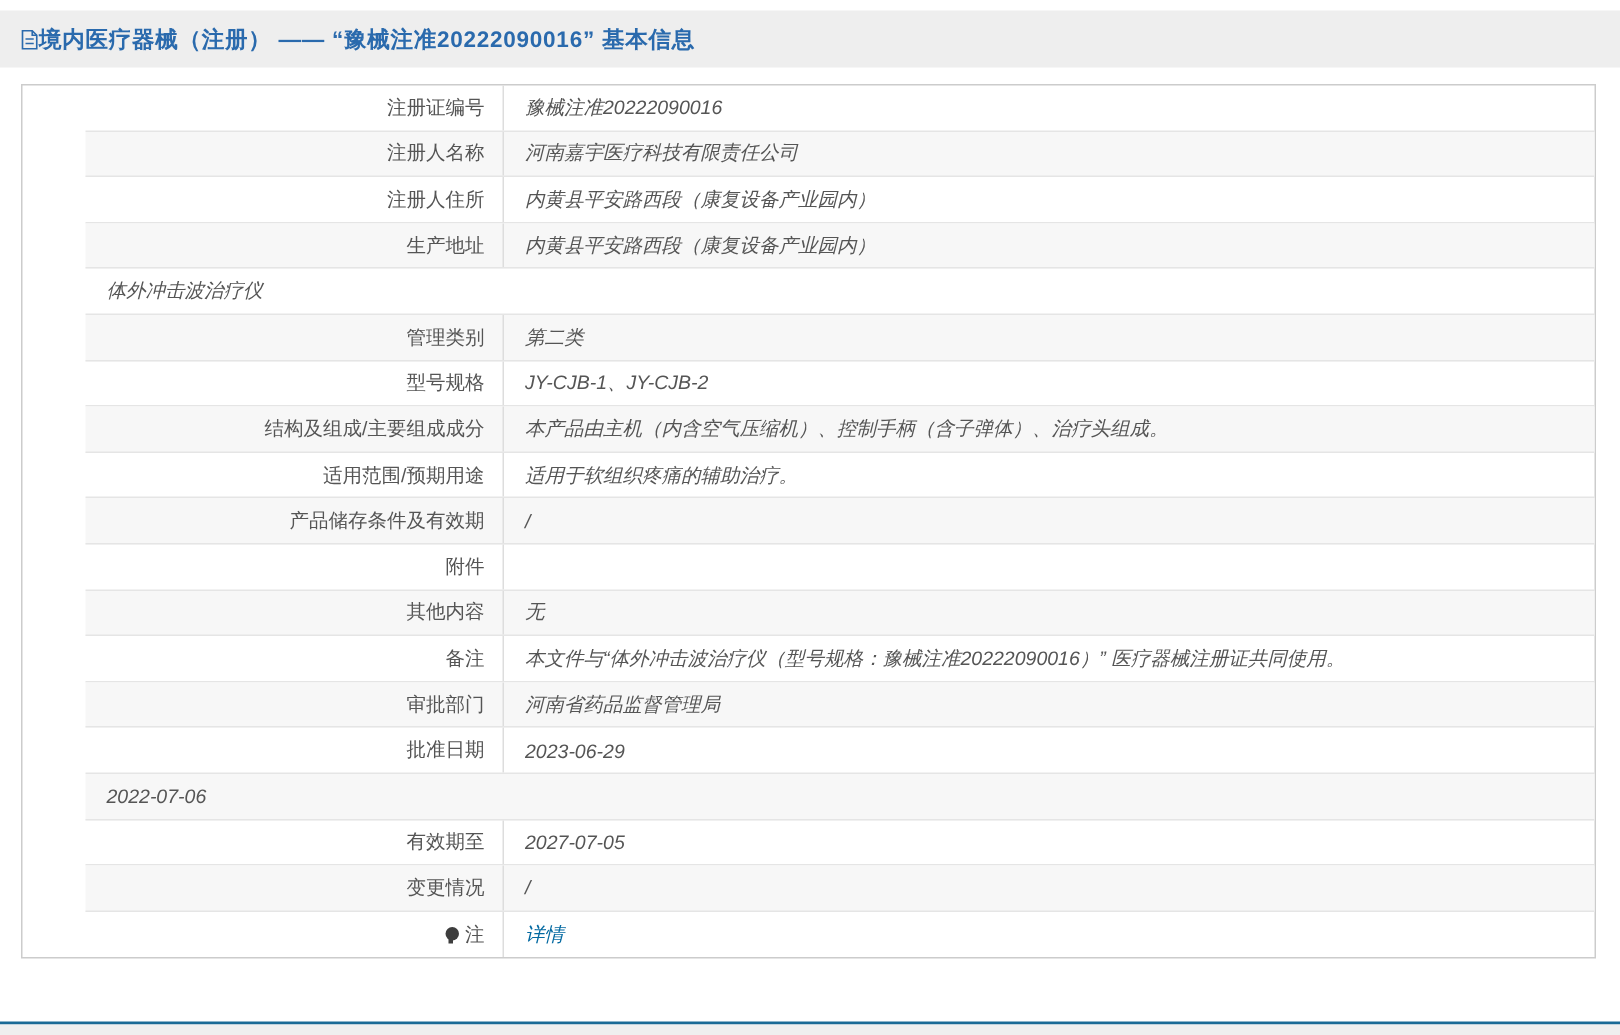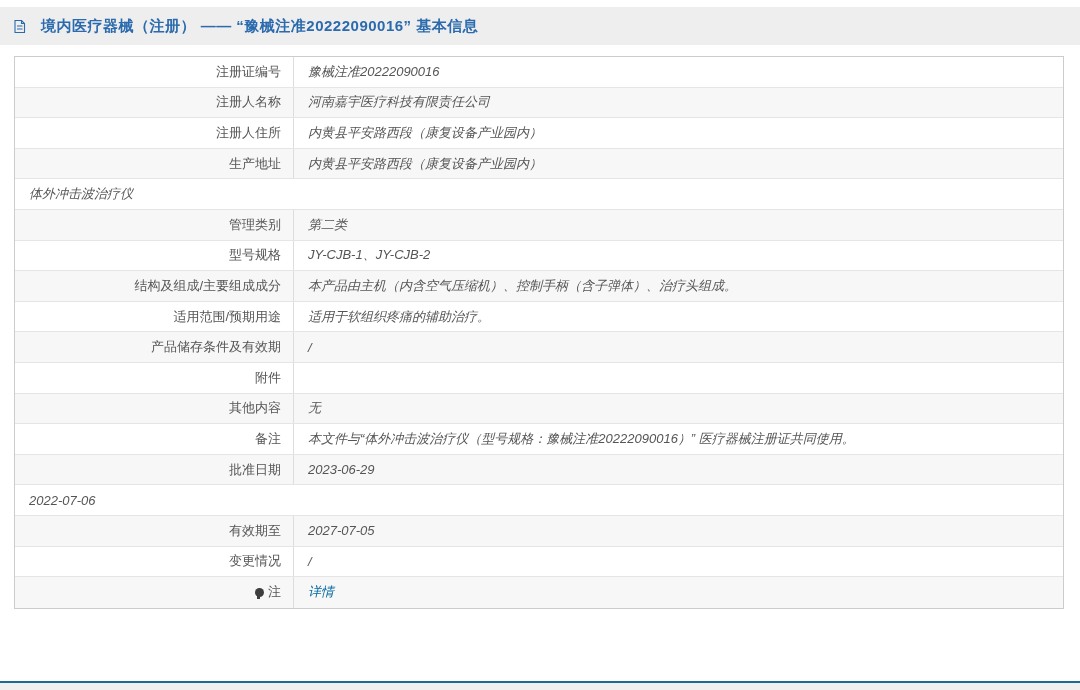--- a/index.html
+++ b/index.html
@@ -19,30 +19,31 @@
     display: flex;
     align-items: center;
     padding-left: 13px;
   }
   .page-title {
     color: #2a6aad;
     font-size: 15px;
     font-weight: bold;
     display: flex;
     align-items: center;
-    gap: 15px;
+    gap: 0;
     letter-spacing: 0.5px;
   }
   .doc-icon { display: inline-flex; flex: 0 0 auto; margin-top: 1px; }
   .info-table {
     position: absolute;
     top: 56px; left: 14px;
     width: 1050px;
     border: 1px solid #cccccc;
     background: #ffffff;
+    padding-left: 42px;
   }
   .row {
     display: flex;
     height: 30.6px;
     align-items: stretch;
     font-size: 13px;
     color: #555555;
   }
   .row:nth-child(even) { background: #f7f7f7; }
   .row:not(:last-child) { border-bottom: 1px solid #e5e5e5; }
@@ -198,20 +199,26 @@
     <div class="cell-value">无</div>
   </div>
 
   <div class="row">
     <div class="cell-label">
         <span>备注</span>
       </div>
     <div class="cell-value">本文件与“体外冲击波治疗仪（型号规格：豫械注准20222090016）” 医疗器械注册证共同使用。</div>
   </div>
 
+  <div class="row">
+    <div class="cell-label">
+        <span>审批部门</span>
+      </div>
+    <div class="cell-value">河南省药品监督管理局</div>
+  </div>
 
   <div class="row">
     <div class="cell-label">
         <span>批准日期</span>
       </div>
     <div class="cell-value">2023-06-29</div>
   </div>
 
   <div class="row">
     <div class="cell-value">2022-07-06</div>

